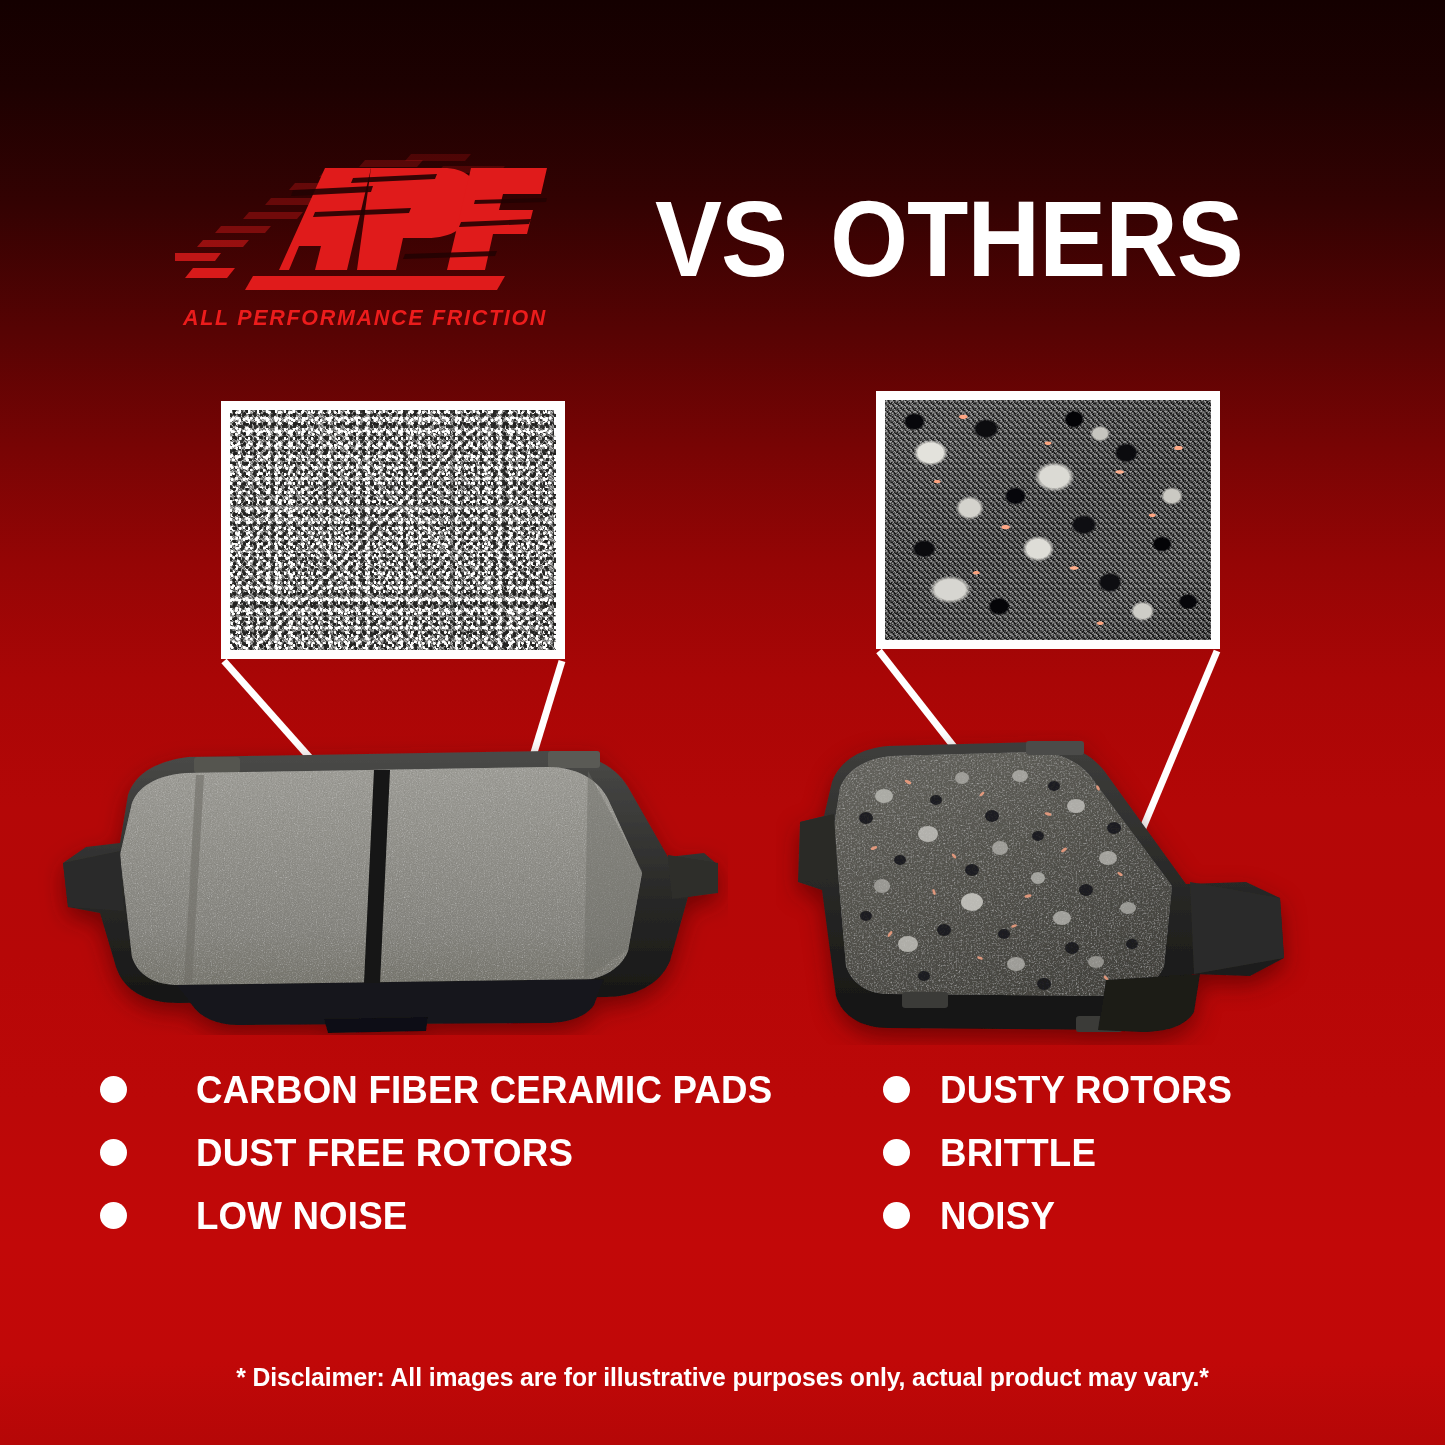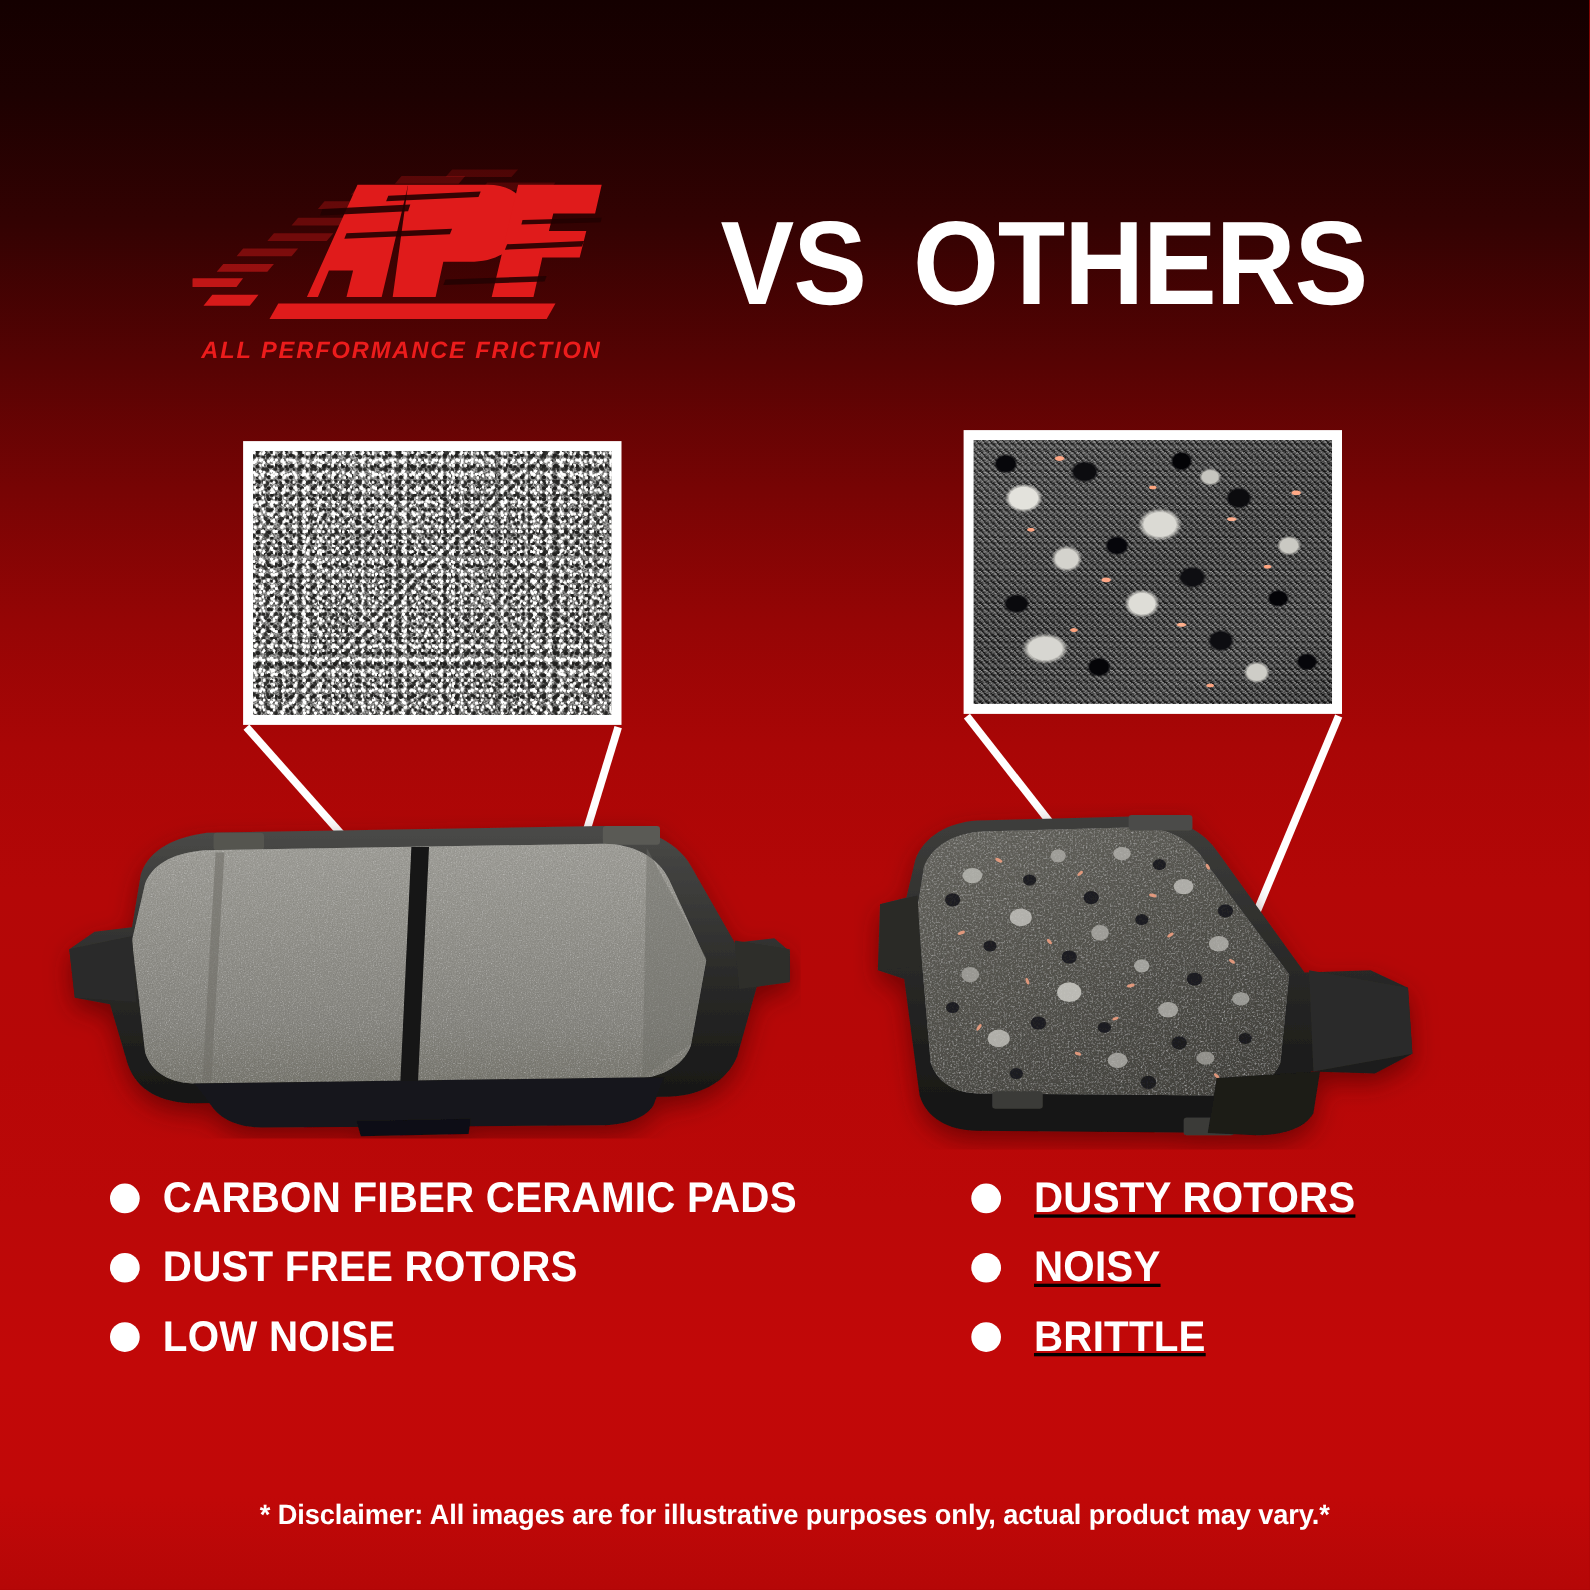--- a/index.html
+++ b/index.html
@@ -170,22 +170,22 @@
   #pad-left  { left:28px;  top:735px; width:700px; height:300px; }
   #pad-right { left:776px; top:730px; width:570px; height:315px; }
   .pad-wrap svg { display:block; width:100%; height:100%; }
 
   
   .feat-list { position:absolute; }
   #list-left  { left:100px; top:1058px; width:700px; }
   #list-right { left:883px; top:1058px; width:470px; }
 
   .feat-row { display:flex; align-items:center; }
-  #list-left  .feat-row { height:63px; }
-  #list-right .feat-row { height:63px;text-decoration:underline; }
+  #list-left  .feat-row { height:63px;gap:48px; }
+  #list-right .feat-row { height:63px; }
 
   .bullet {
     width:27px; height:27px;
     border-radius:50%;
     background:#ffffff;
     flex:0 0 27px;
   }
   #list-left .feat-label {
     margin-left:21px;
     color:#ffffff;
@@ -475,23 +475,23 @@
     </div>
   </div>
 
   <div class="feat-list" id="list-right">
     <div class="feat-row">
       <span class="bullet"></span>
       <span class="feat-label">DUSTY ROTORS</span>
     </div>
     <div class="feat-row">
       <span class="bullet"></span>
+      <span class="feat-label">BRITTLE</span>
+    </div>
+    <div class="feat-row">
+      <span class="bullet"></span>
       <span class="feat-label">NOISY</span>
     </div>
-    <div class="feat-row">
-      <span class="bullet"></span>
-      <span class="feat-label">BRITTLE</span>
-    </div>
   </div>
 
   <div id="disclaimer">* Disclaimer: All images are for illustrative purposes only, actual product may vary.*</div>
 
 </div>
 
 </body></html>

